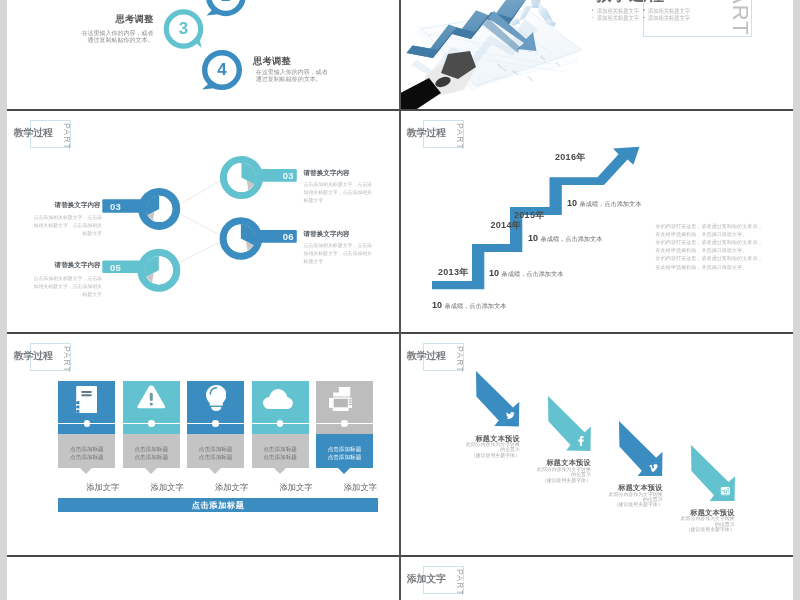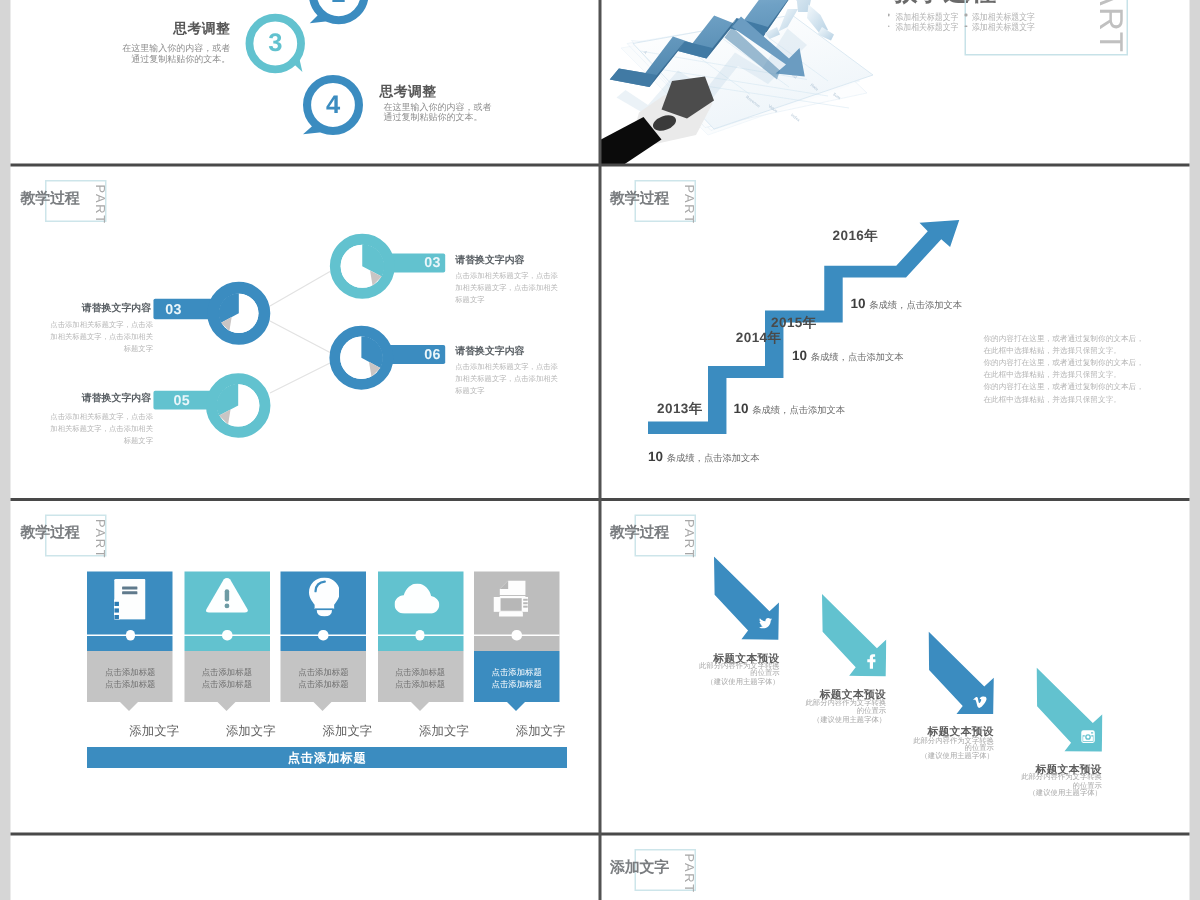--- a/index.html
+++ b/index.html
@@ -232,21 +232,21 @@
         </svg>
         <div class="ri-num" style="top: 59.1px; width: 22px; text-align: right; left: 264.8px;">03</div>
         <div class="ri-title" style="top: 57.6px; left: 296.5px;">请替换文字内容</div>
         <div class="ri-body" style="top: 70.2px; left: 296.5px; text-align: left;">点击添加相关标题文字，点击添加相关标题文字，点击添加相关标题文字</div>
         <div class="ri-num" style="top: 89.8px; width: 22px; text-align: center; left: 97.6px;">03</div>
         <div class="ri-title" style="top: 89.5px; left: auto; right: 298.3px;">请替换文字内容</div>
         <div class="ri-body" style="top: 103px; left: 26px; text-align: right;">点击添加相关标题文字，点击添加相关标题文字，点击添加相关标题文字</div>
         <div class="ri-num" style="top: 120.1px; width: 22px; text-align: right; left: 264.8px;">06</div>
         <div class="ri-title" style="top: 118.6px; left: 296.5px;">请替换文字内容</div>
         <div class="ri-body" style="top: 131.2px; left: 296.5px; text-align: left;">点击添加相关标题文字，点击添加相关标题文字，点击添加相关标题文字</div>
-        <div class="ri-num" style="top: 151px; width: 22px; text-align: right; left: 97.6px;">05</div>
+        <div class="ri-num" style="top: 151px; width: 22px; text-align: center; left: 97.6px;">05</div>
         <div class="ri-title" style="top: 150px; left: auto; right: 298.3px;">请替换文字内容</div>
         <div class="ri-body" style="top: 163.5px; left: 26px; text-align: right;">点击添加相关标题文字，点击添加相关标题文字，点击添加相关标题文字</div>
       </div>
   </div>
 
   <div class="slide" id="s4" style="left:400px;top:111px;width:393px;height:222px;">
     <div class="sec-head" style="left:5px;top:8.5px;">
       <div class="sec-box"></div>
       <div class="sec-title">教学过程</div>
       <div class="sec-part">PART</div>

